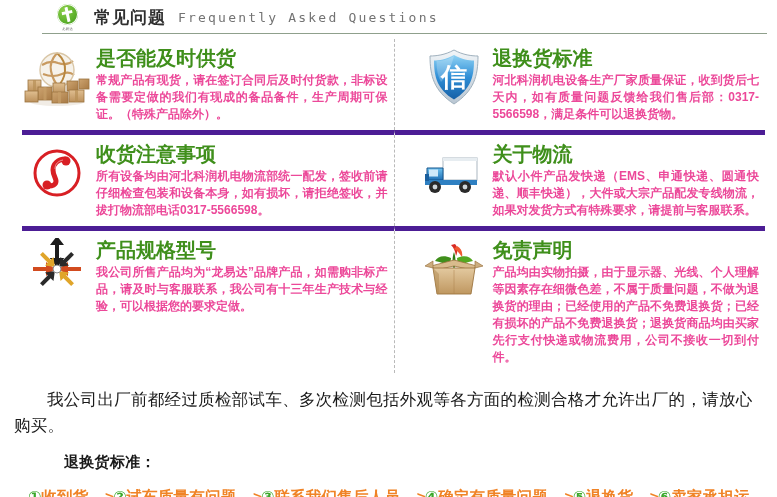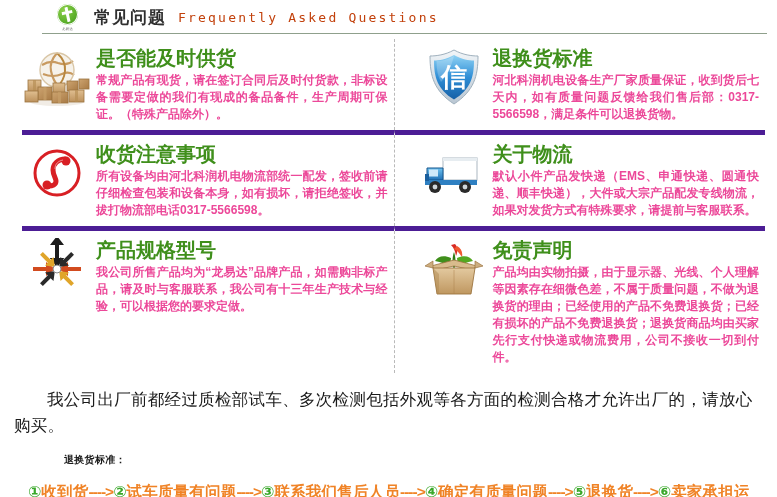--- a/index.html
+++ b/index.html
@@ -72,21 +72,21 @@
   .header-cn {
     font-size: 17px;
     font-weight: bold;
     color: #2f2f2f;
     letter-spacing: 1px;
     line-height: 1;
   }
   .header-en {
     font-family: "DejaVu Sans Mono", "Liberation Mono", monospace;
     font-size: 13px;
-    color: #c2410c;
+    color: #737373;
     letter-spacing: 2.2px;
     margin-left: 12px;
     line-height: 1;
     white-space: nowrap;
   }
   .header-rule {
     position: absolute;
     left: 42px;
     right: 10px;
     bottom: 0;
@@ -154,21 +154,21 @@
   .para-main {
     font-size: 16.5px;
     color: #1a1a1a;
     line-height: 1.55;
     text-indent: 2em;
     letter-spacing: 0.3px;
   }
   .ret-title {
     margin-top: 14px;
     margin-left: 50px;
-    font-size: 10px;
+    font-size: 15px;
     font-weight: bold;
     color: #1a1a1a;
     letter-spacing: 0.3px;
   }
   .ret-flow {
     margin-top: 10px;
     margin-left: 14px;
     font-size: 15.5px;
     font-weight: bold;
     color: #f08326;

